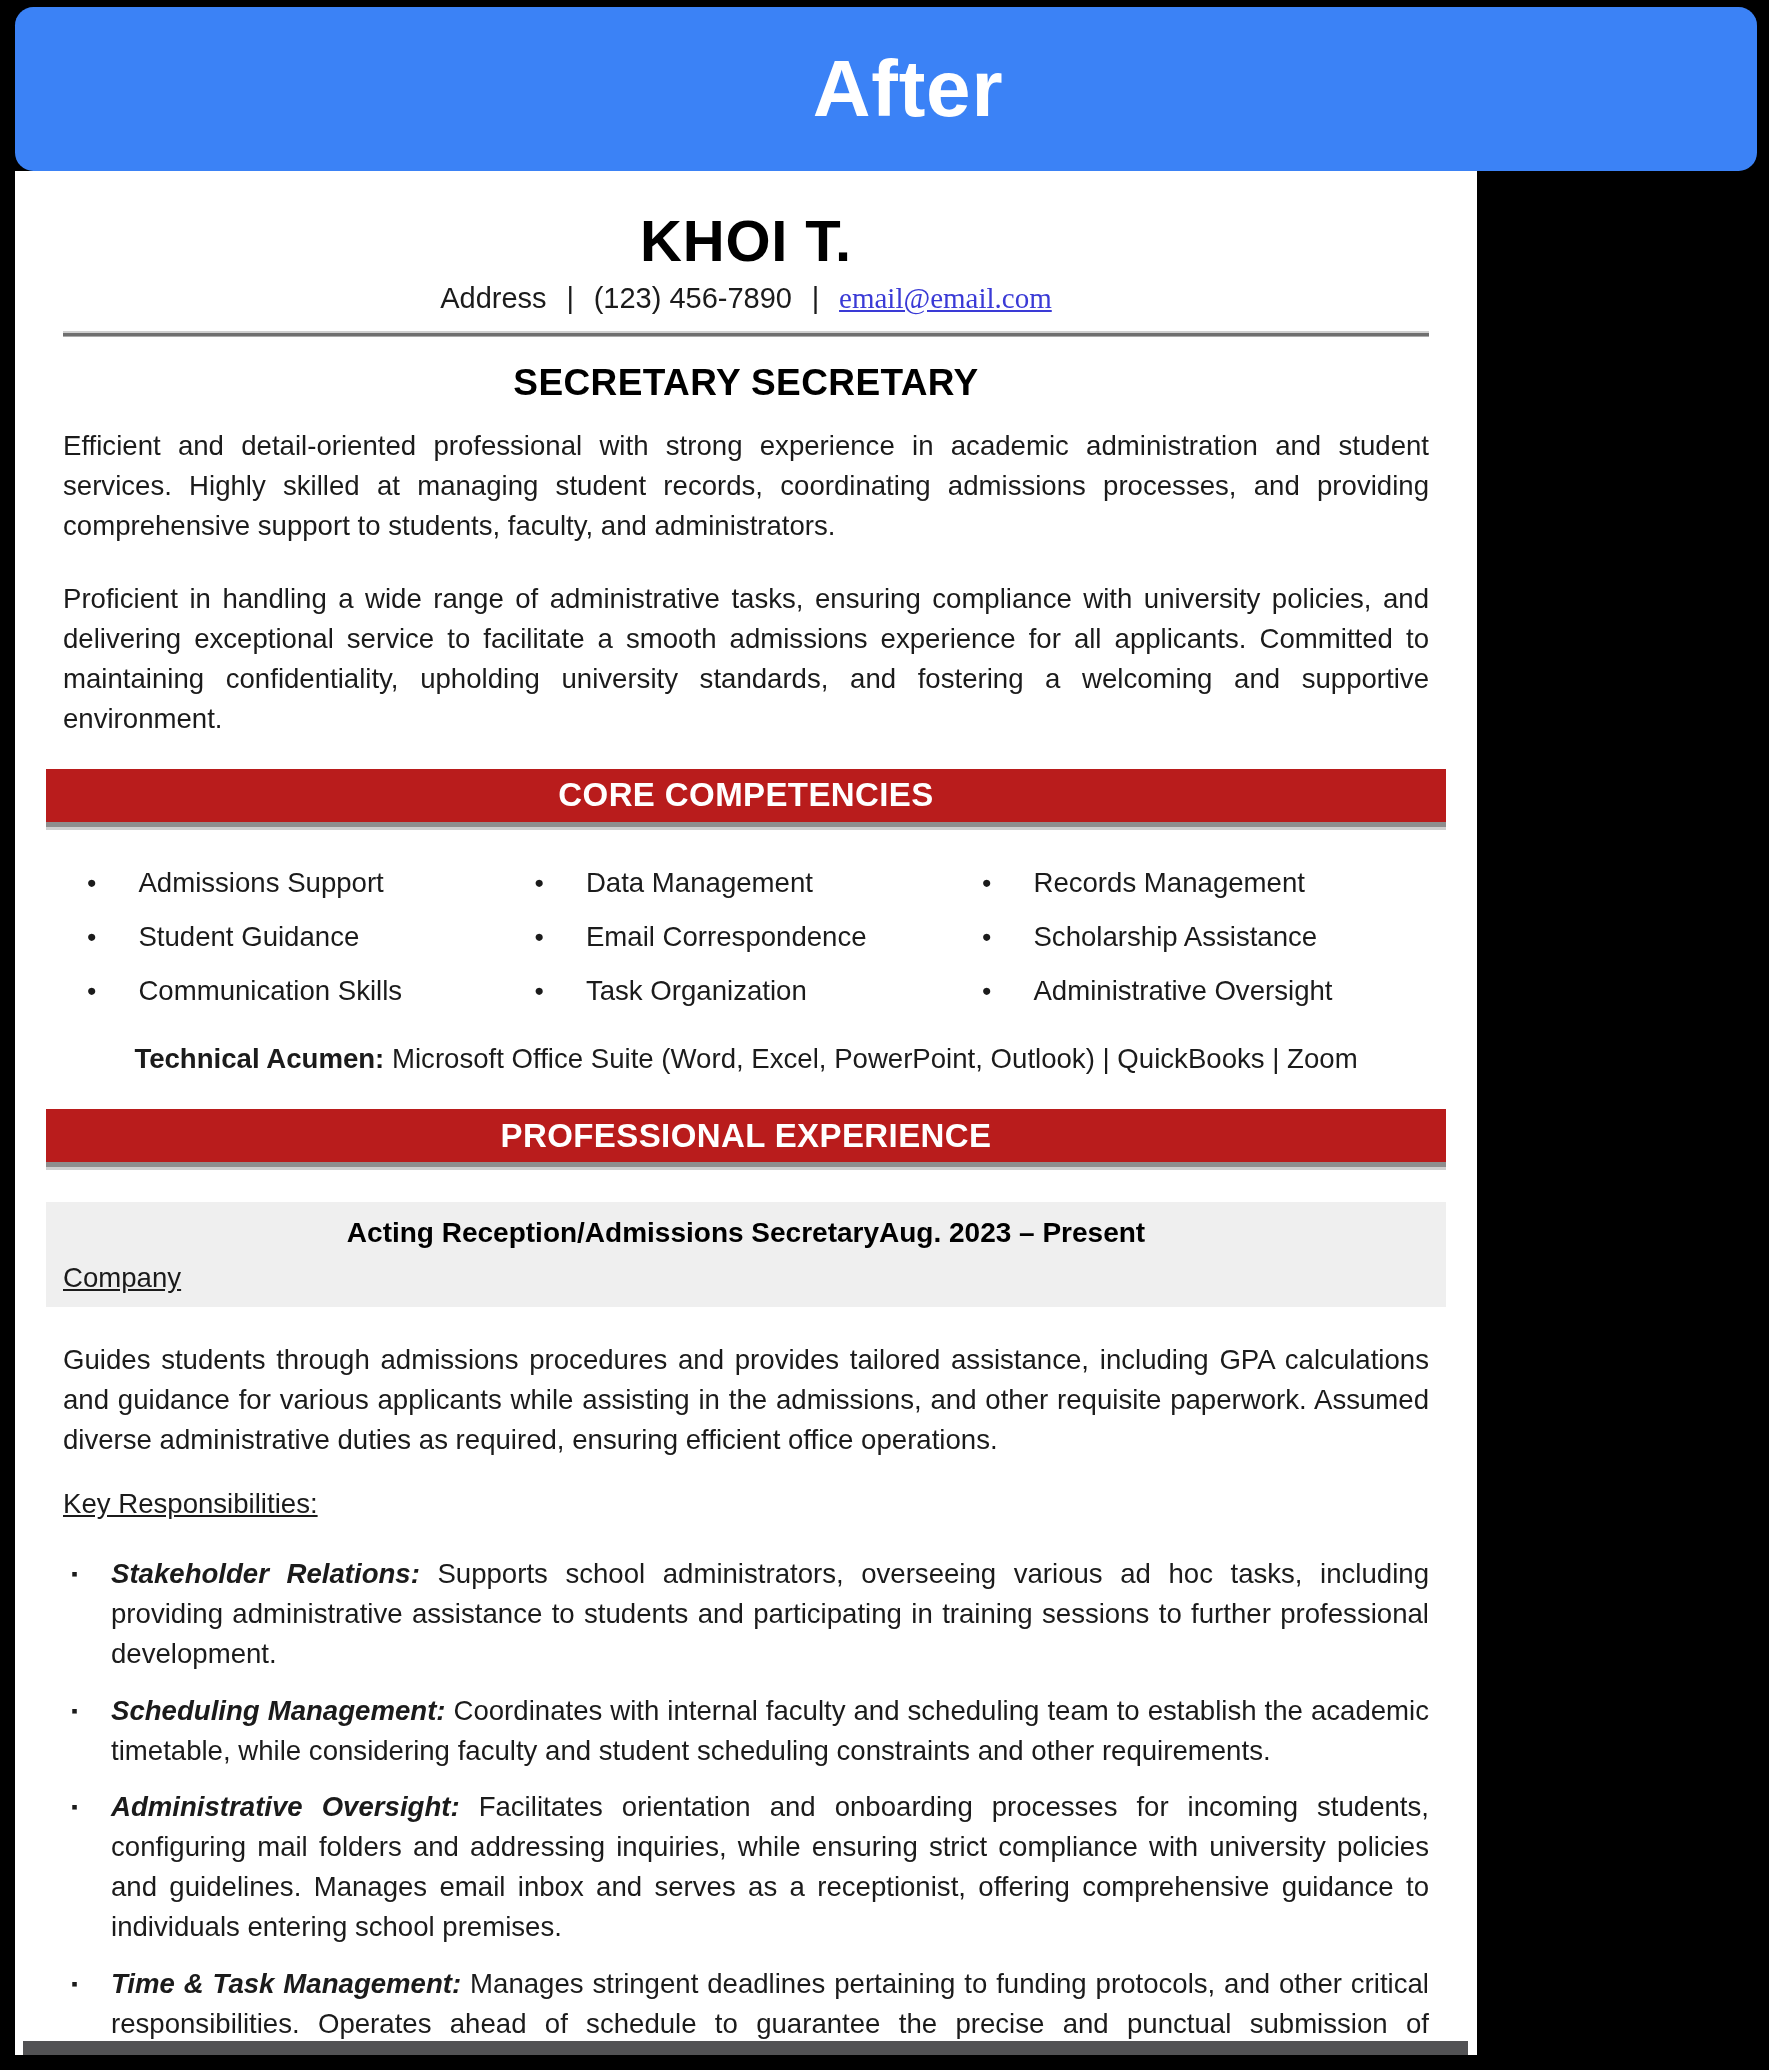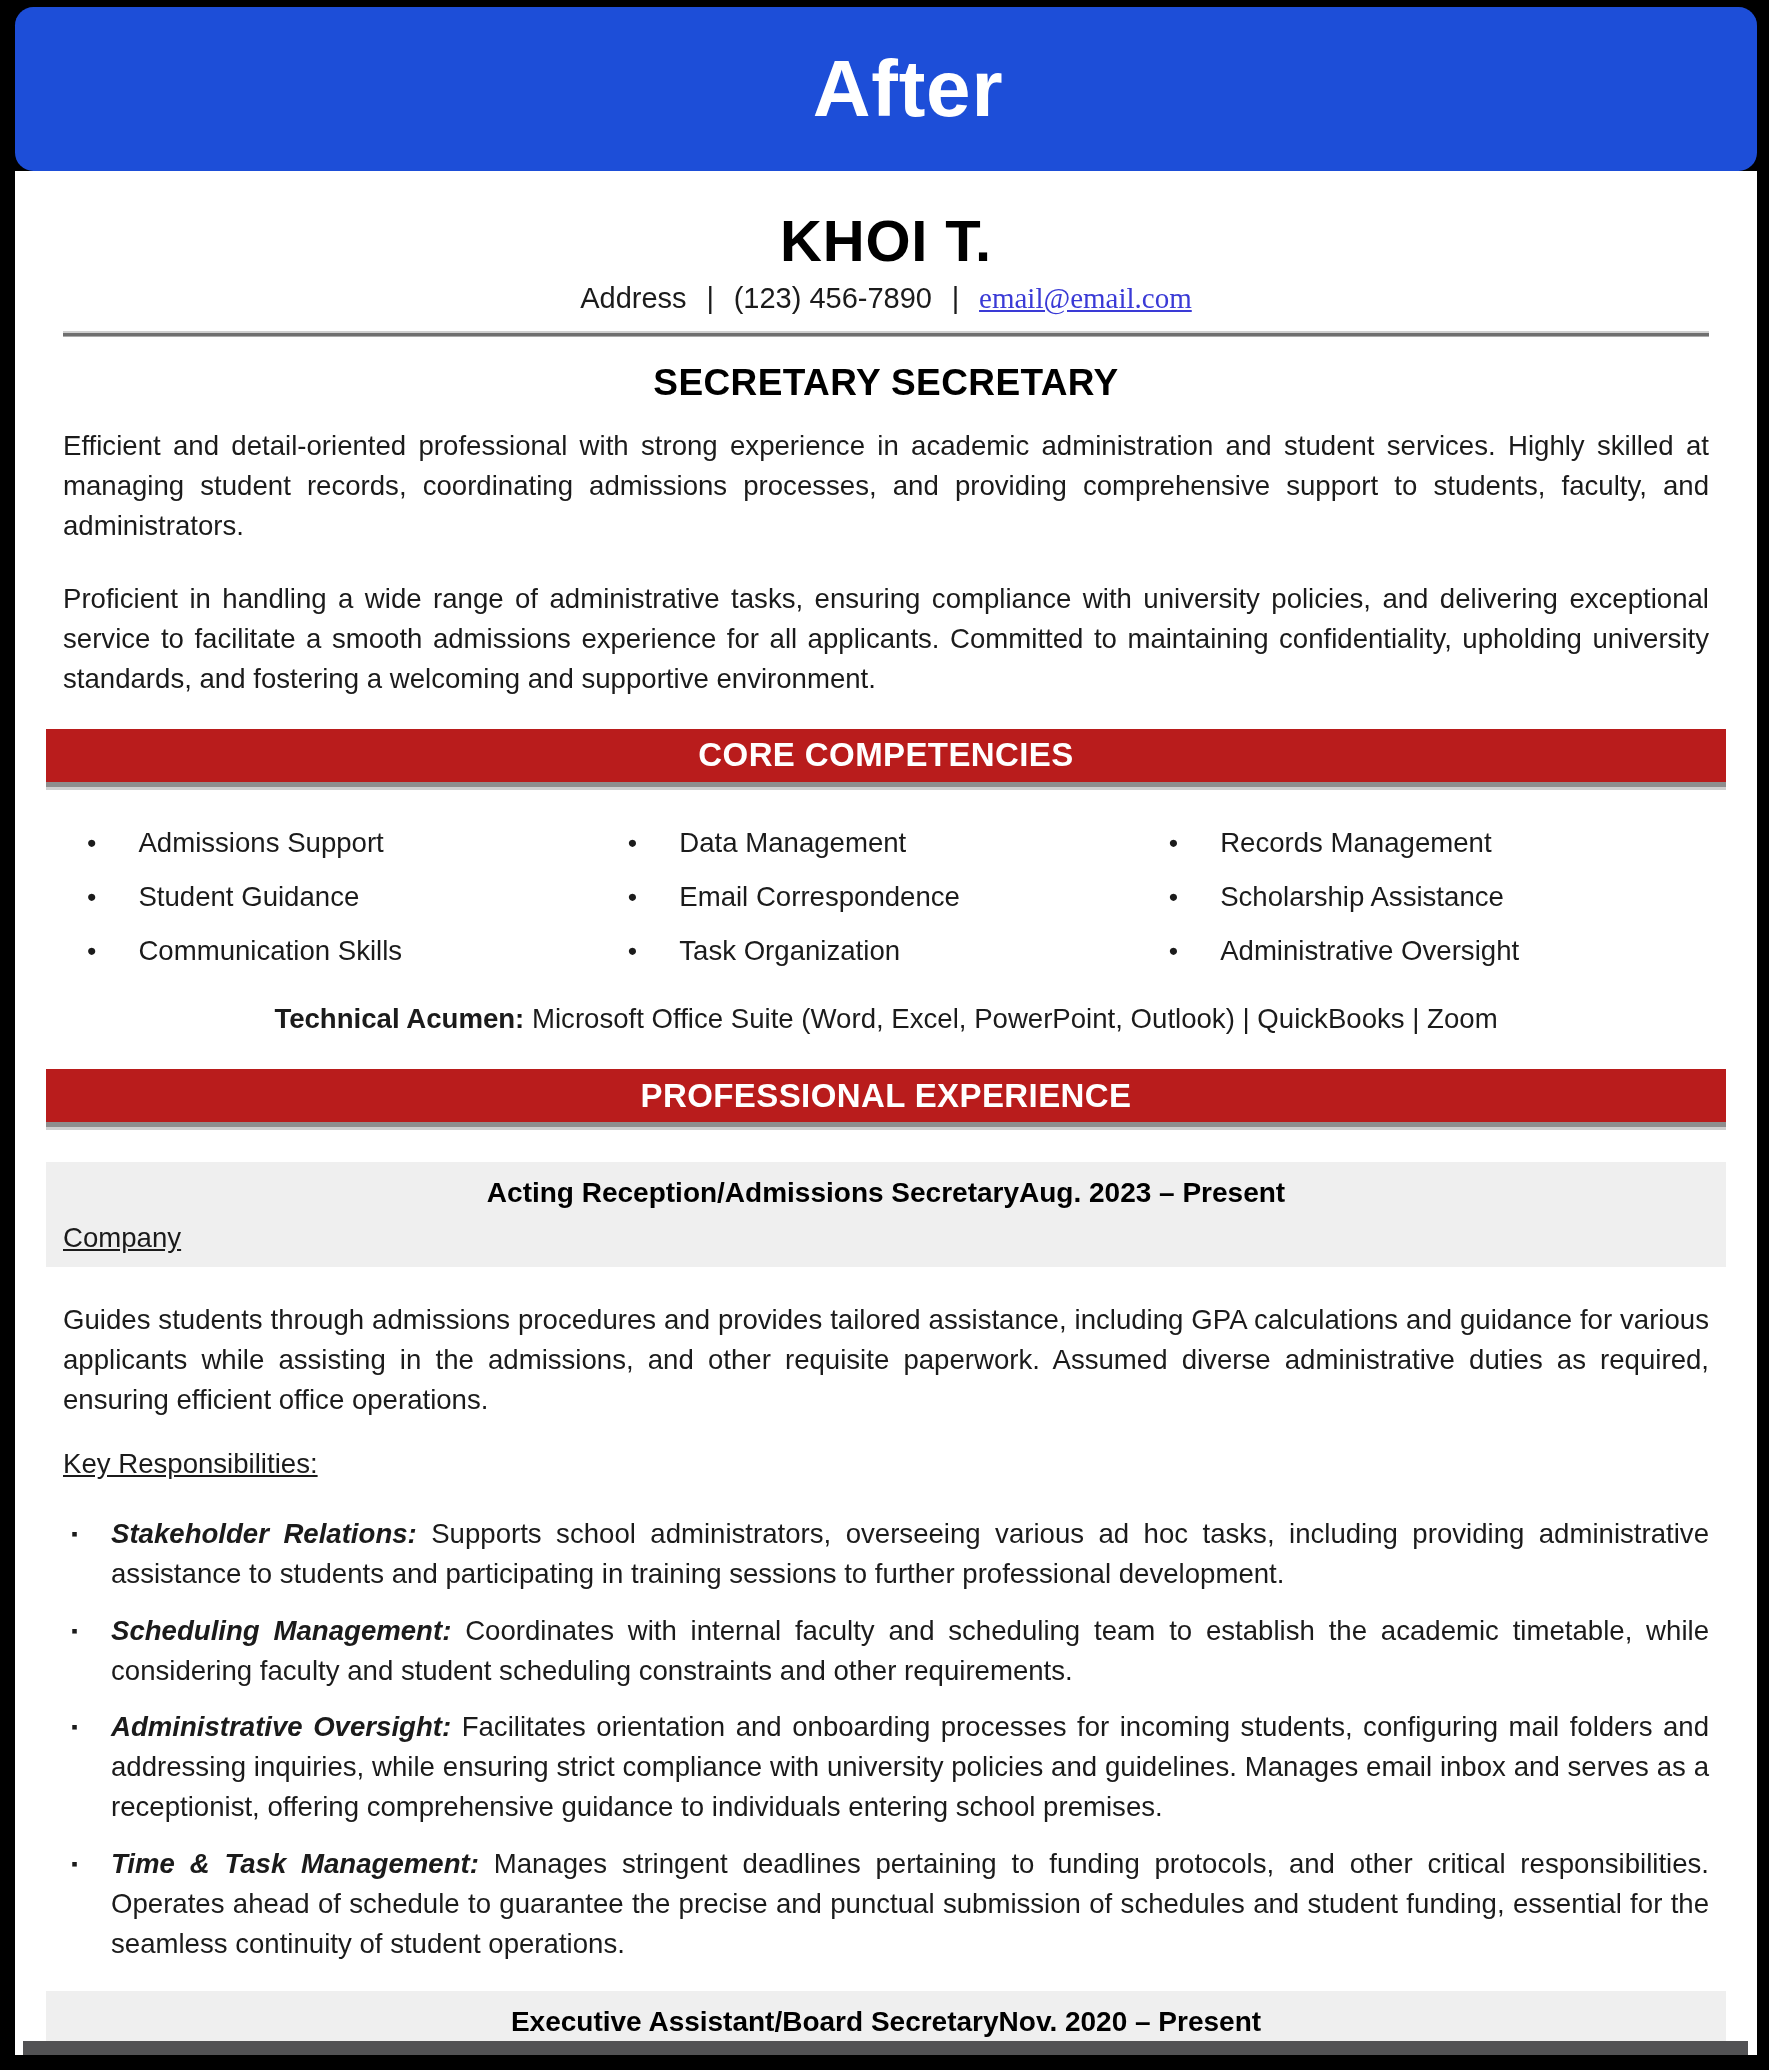--- a/index.html
+++ b/index.html
@@ -26,21 +26,21 @@
     color: #fff;
     font-size: 80px;
     font-weight: 700;
     letter-spacing: 0.8px;
   }
 
   
   .page {
     position: absolute;
     top: 171px; left: 15px;
-    width: 1742px; height: 1884px;
+    width: 1462px; height: 1884px;
     background: #fff;
     padding: 38px 48px 0 48px;
     overflow: hidden;
     color: #1b1b1b;
     font-size: 27.6px;
     line-height: 40px;
   }
 
   .name {
     margin: 0 0 8.3px 0;
@@ -150,21 +150,21 @@
   .bottom-bar {
     position: absolute;
     left: 7.5px; right: 9.2px; bottom: 0;
     height: 14px;
     background: #525254;
   }
 </style>
 </head>
 <body>
 
-<div class="banner" style="background: #1d4ed8; padding-left: 44px;">
+<div class="banner" style="background: #3b82f6; padding-left: 44px;">
   <div class="banner-title">After</div>
 </div>
 
 <div class="page">
 
   <h1 class="name">KHOI T.</h1>
 
   <div class="contact">
     <span>Address</span>
     <span class="sep">|</span>

